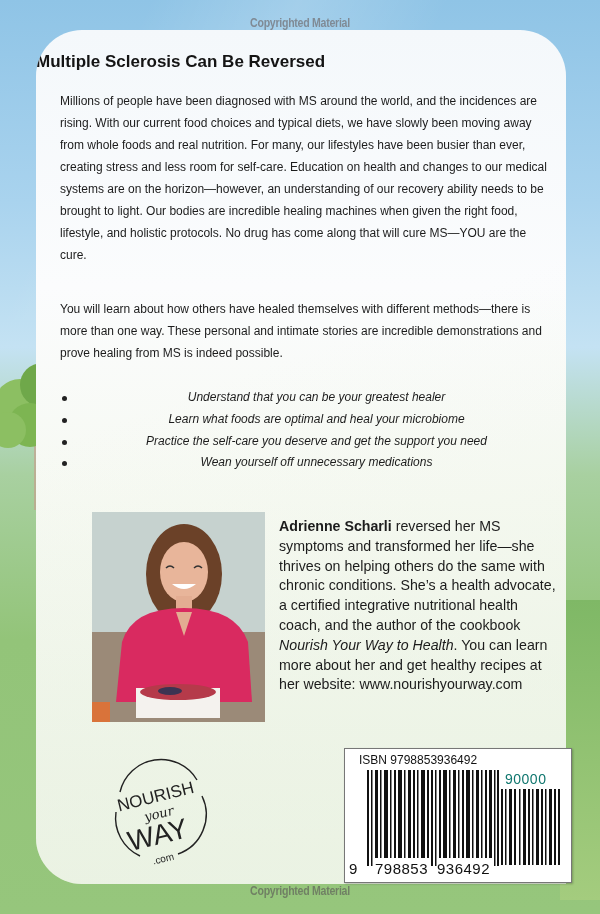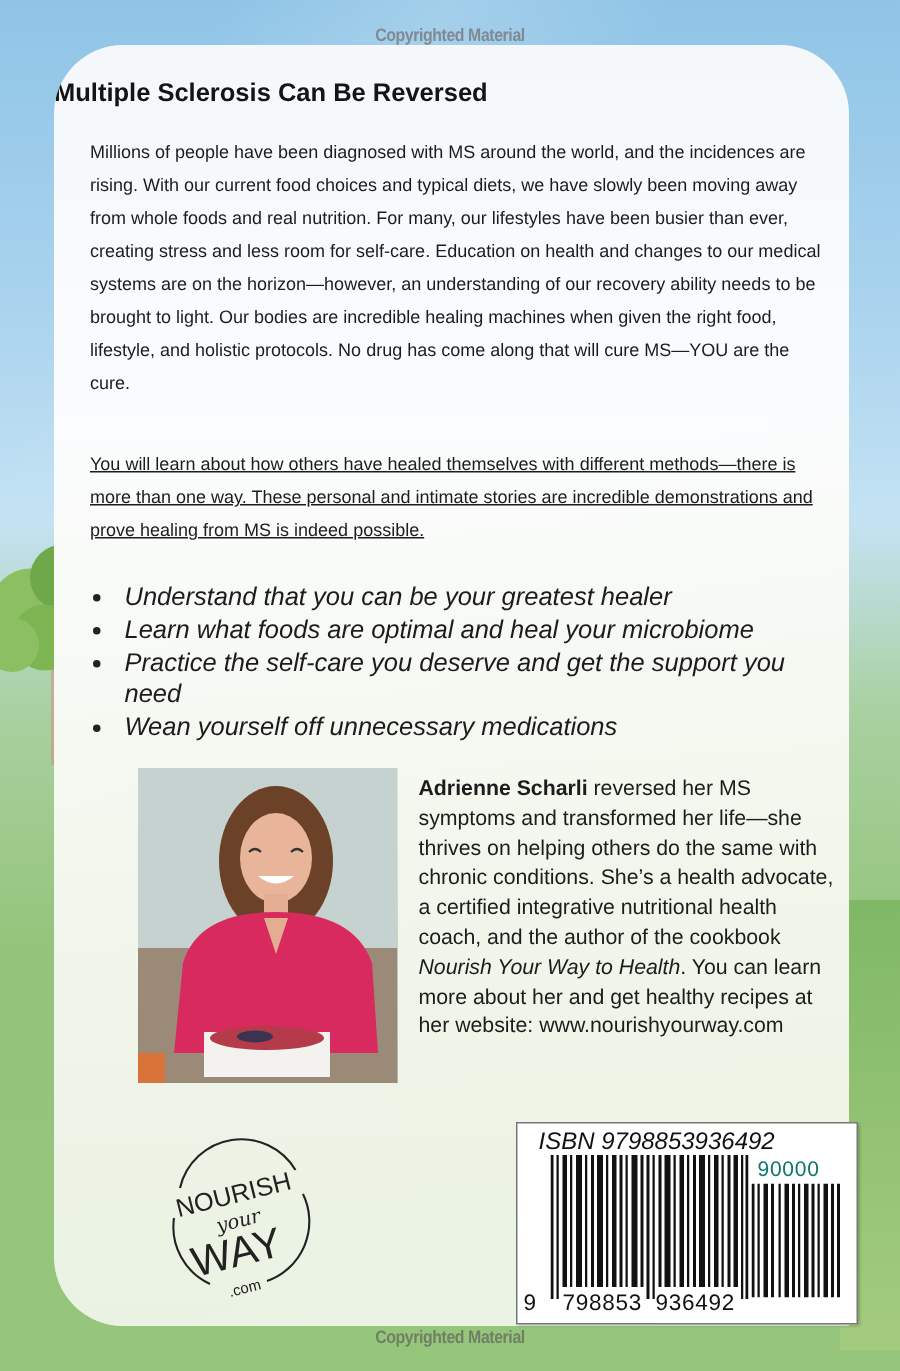--- a/index.html
+++ b/index.html
@@ -34,28 +34,28 @@
   }
   .title {
     position: absolute; left: 0; top: 22px; width: 530px; text-align: left;
     font-size: 17px; font-weight: bold; color: #141414;
   }
   .para {
     position: absolute; left: 24px; width: 490px;
     font-size: 12px; line-height: 22px; color: #1c1c1c; margin: 0;
   }
   .p1 { top: 60px; }
-  .p2 { top: 268px; text-decoration: underline; }
+  .p2 { top: 268px; }
   .bullets {
     position: absolute; left: 24px; top: 357px; width: 490px;
     margin: 0; padding: 0; list-style: none;
   }
   .bullets li {
-    font-size: 17px; line-height: 21.8px; font-style: italic; color: #1c1c1c;
-    position: relative; padding-left: 23px;
+    font-size: 12px; line-height: 21.8px; font-style: italic; color: #1c1c1c;
+    position: relative; padding-left: 23px; text-align: center;
   }
   .bullets li .dot {
     position: absolute; left: 2px; top: 9px; width: 5px; height: 5px;
     border-radius: 50%; background: #222;
   }
   .photo {
     position: absolute; left: 56px; top: 482px; width: 173px; height: 210px;
     background: linear-gradient(180deg, #cdd8d6 0%, #b9c6c4 35%, #a69a8a 70%, #8c7865 100%);
     overflow: hidden;
   }
@@ -66,21 +66,21 @@
   .bio b { font-weight: bold; }
   .bio i { font-style: italic; }
   .logo {
     position: absolute; left: 66px; top: 722px; width: 110px; height: 120px;
   }
   .barcode-box {
     position: absolute; left: 344px; top: 748px; width: 228px; height: 135px;
     background: #fff; border: 1px solid #777; box-sizing: border-box;
     box-shadow: 1px 1px 2px rgba(0,0,0,0.25);
   }
-  .isbn-label { position: absolute; left: 14px; top: 4px; font-size: 16px; color: #111; font-style: italic; }
+  .isbn-label { position: absolute; left: 14px; top: 4px; font-size: 12px; color: #111; }
   .price-code { position: absolute; left: 160px; top: 22px; font-size: 14px; color: #0f766e; letter-spacing: 0.5px; }
   .bars { position: absolute; left: 22px; top: 21px; width: 132px; height: 96px; display: flex; }
   .bars2 { position: absolute; left: 156px; top: 40px; width: 60px; height: 76px; display: flex; }
   .bar-num { position: absolute; top: 112px; font-size: 15px; color: #111; background: #fff; letter-spacing: 0.5px; line-height: 16px; }
   .bn-1 { left: 4px; }
   .bn-2 { left: 30px; }
   .bn-3 { left: 92px; }
 </style>
 </head>
 <body>

